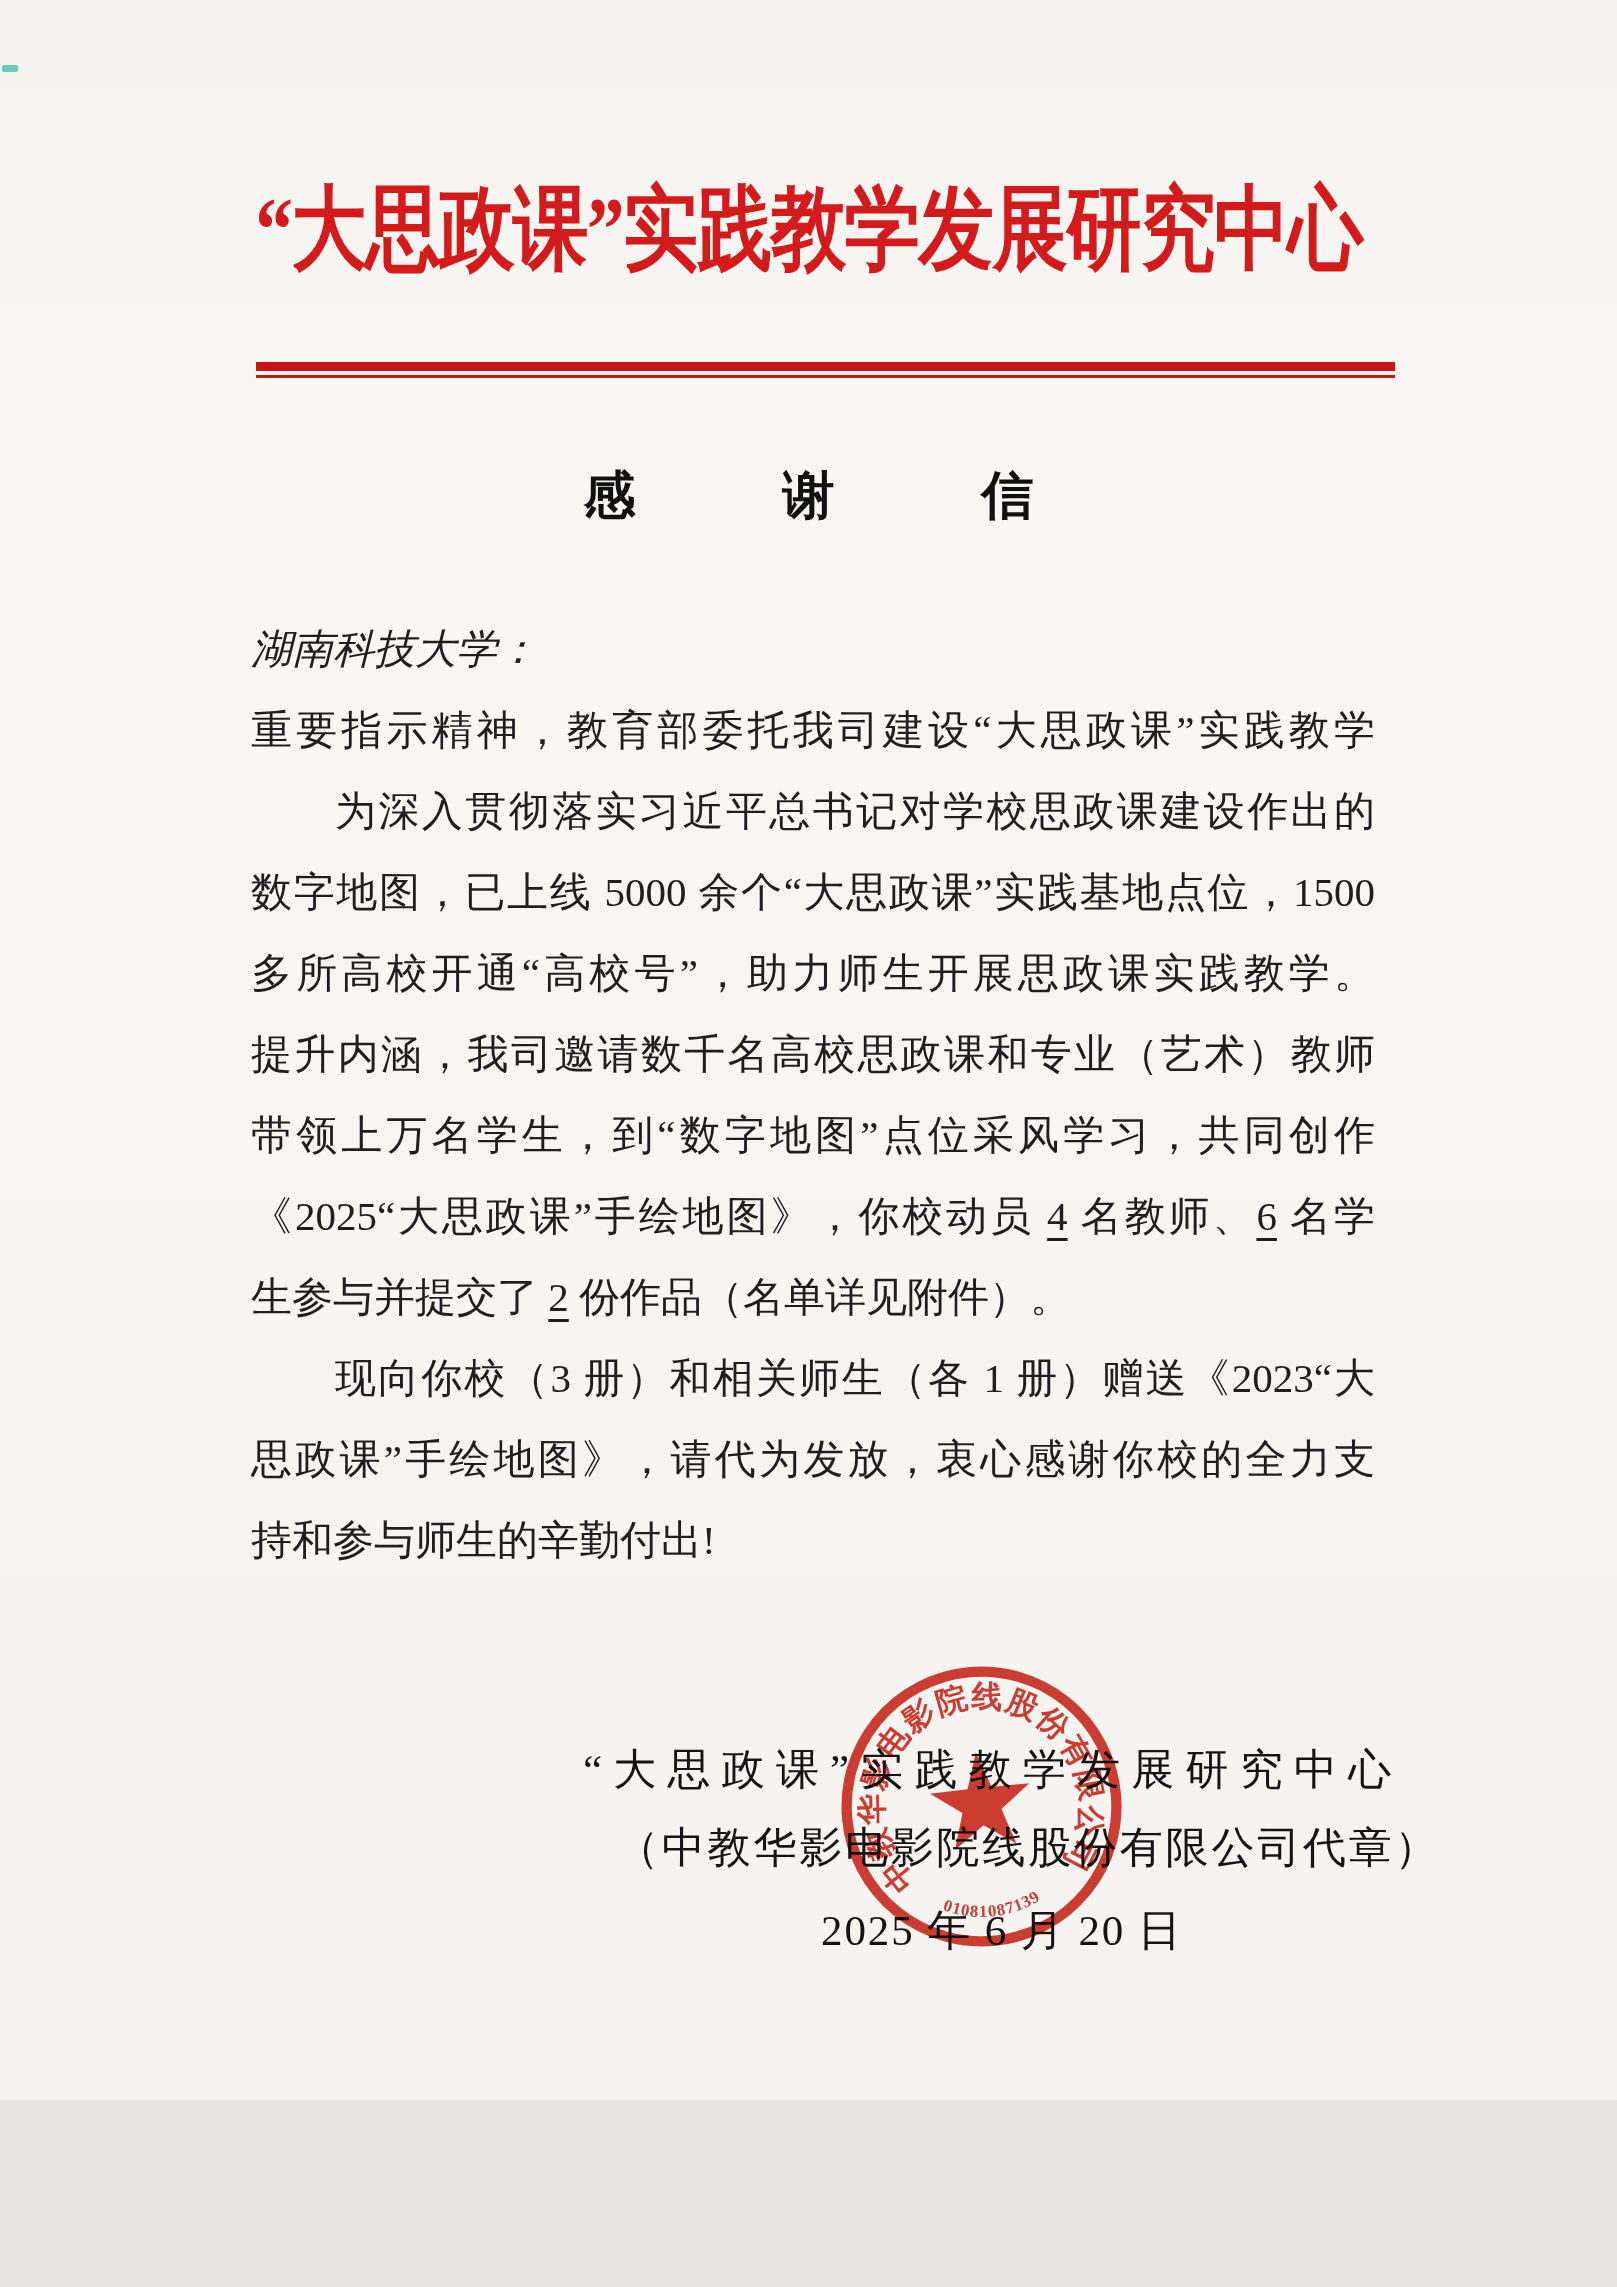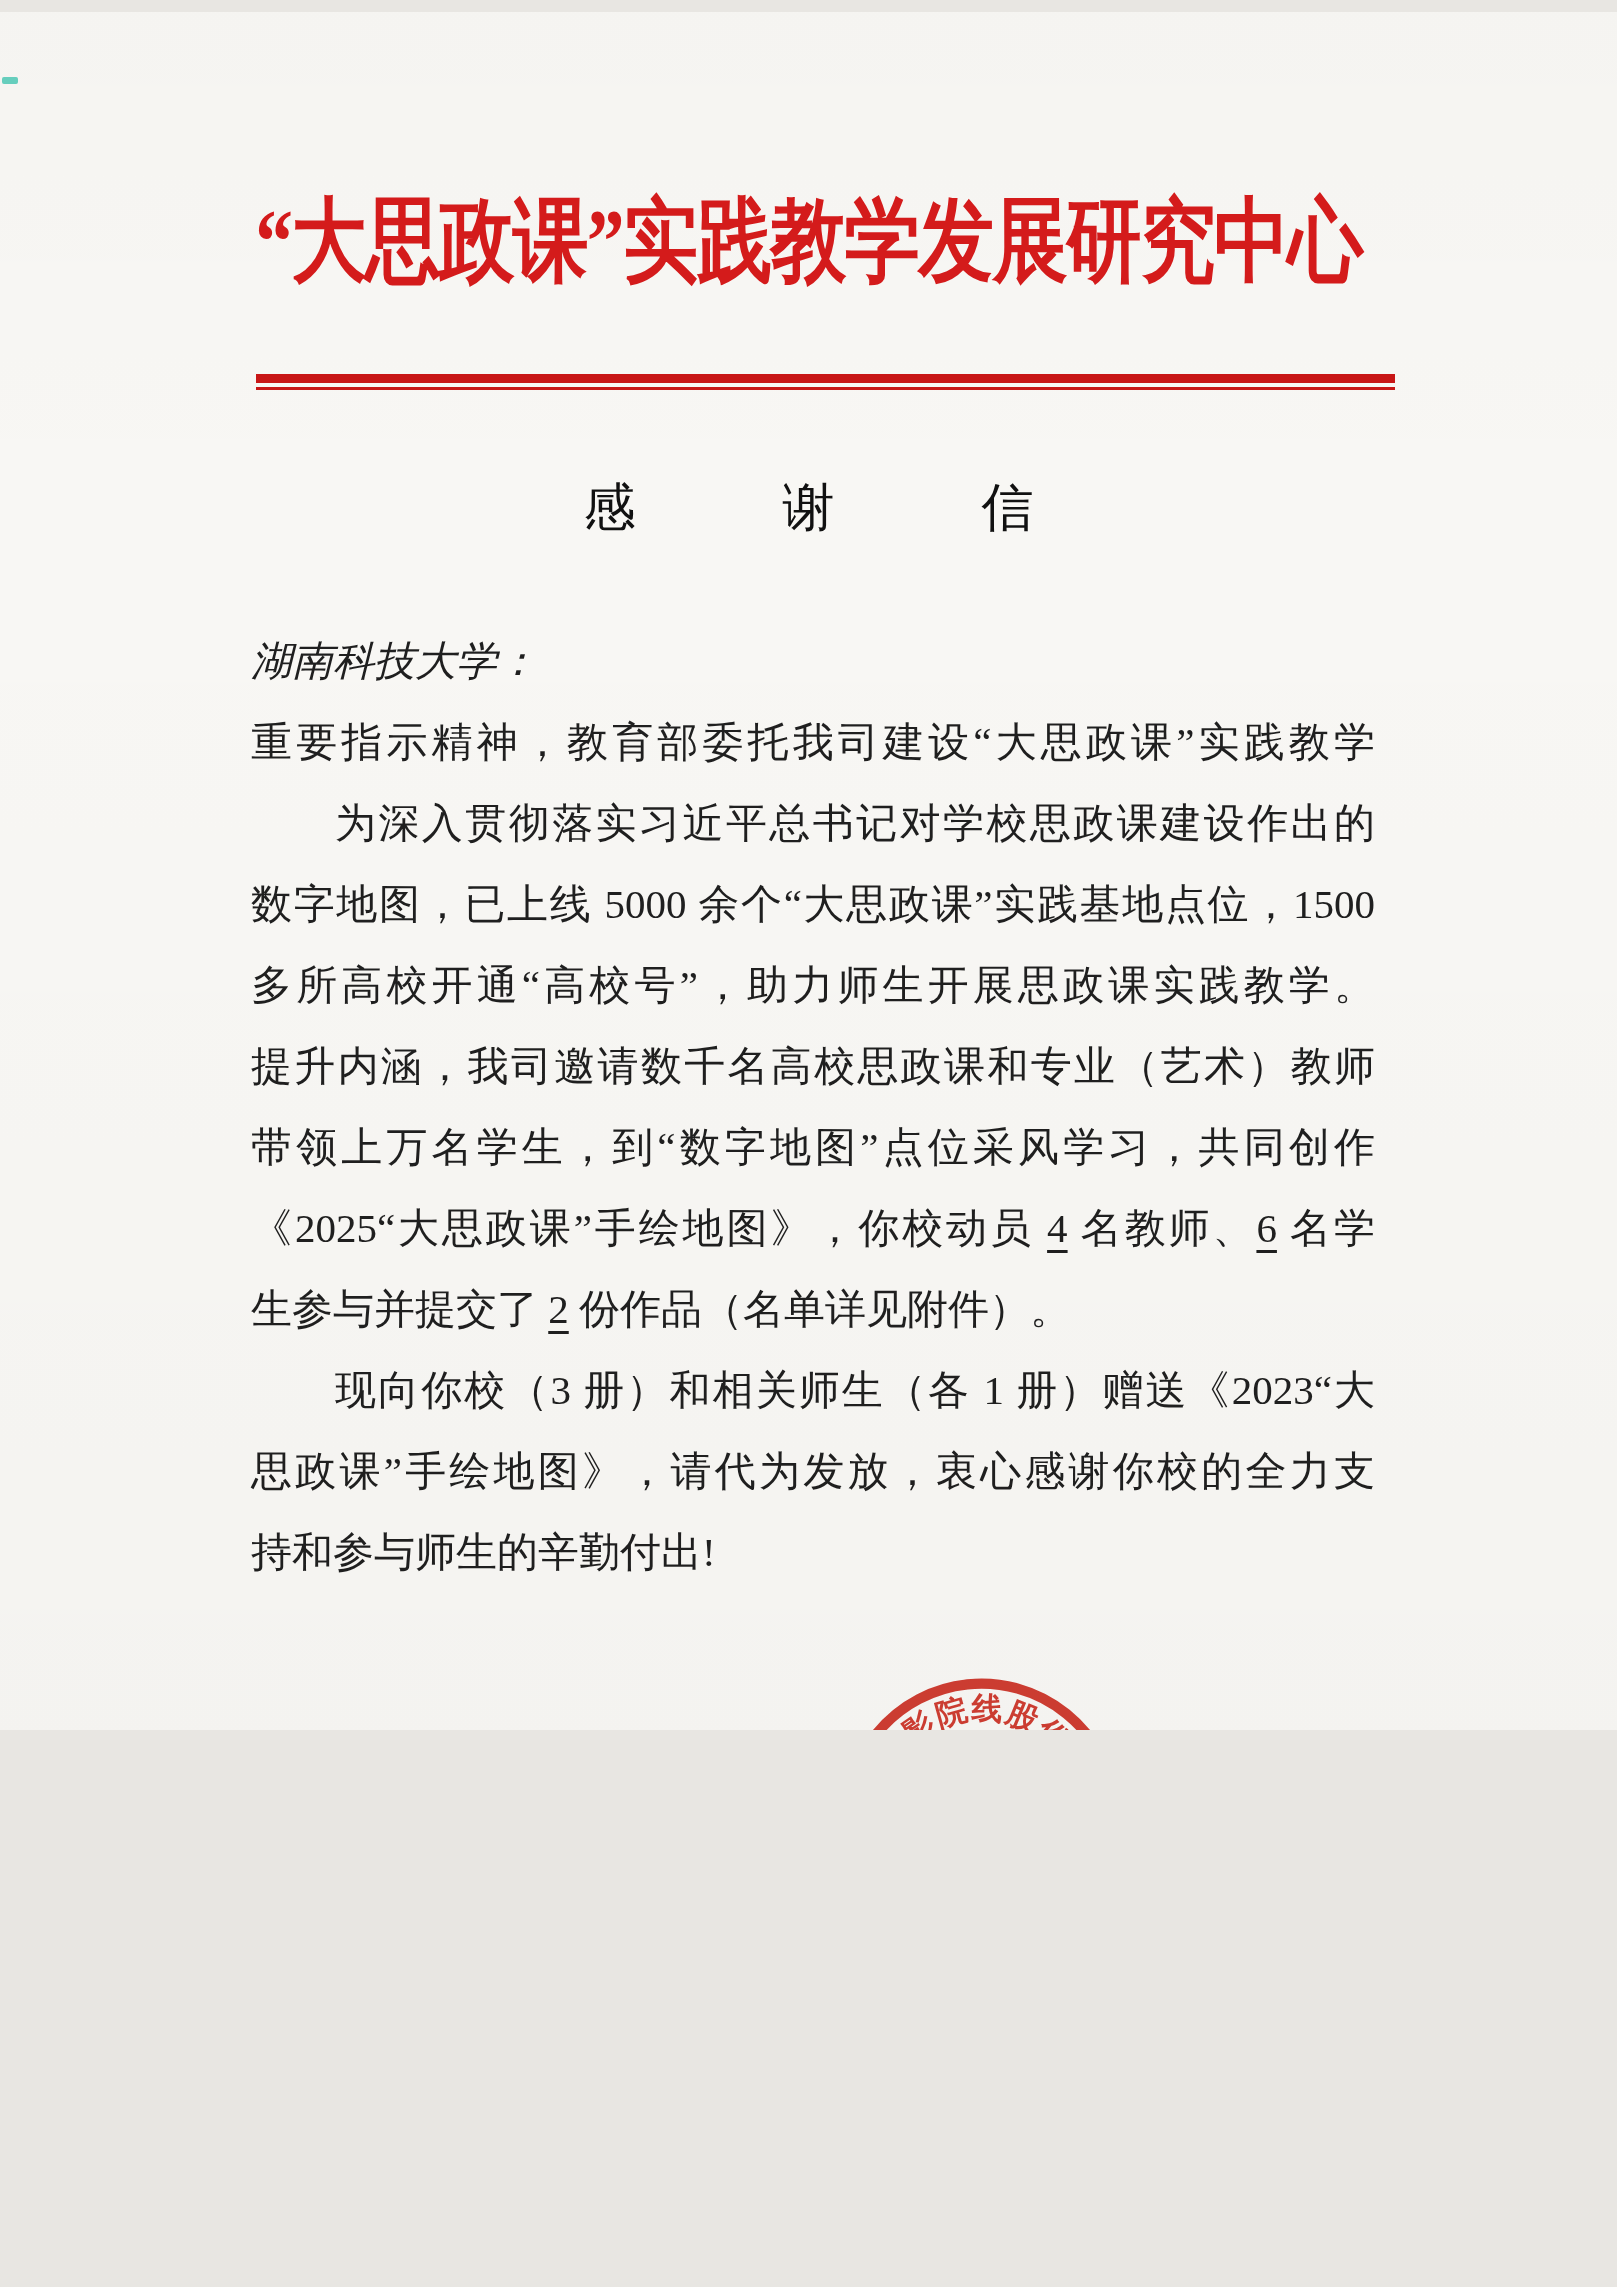--- a/index.html
+++ b/index.html
@@ -1,19 +1,19 @@
 <!DOCTYPE html>
 <html style="--red: #d41b1b; --rule-red: #c81616; --stamp-red: #d02a1e;font-size:15px"><head>
 <meta charset="utf-8">
 <style>
   html,body{margin:0;padding:0;background:#e8e6e2;}
   .page{
     position:relative;
-    width:1617px;height:1718px;
-    margin:12px auto;
+    width:1617px;height:2100px;
+    margin:0 auto;
     background:
       linear-gradient(180deg, rgba(0,0,0,0.012) 0%, rgba(0,0,0,0) 30%, rgba(0,0,0,0.015) 100%),
       #f8f7f4;
     overflow:hidden;
     font-family:"Liberation Serif","DejaVu Serif",serif;
     color:#1f1f1f;
   }
   .scan-mark{
     position:absolute;left:1.9px;top:65px;width:16px;height:6.6px;
     background:#4cc7b4;border-radius:1.9px;opacity:.85;
@@ -30,21 +30,21 @@
   .rule-thick{
     position:absolute;left:256px;top:362px;width:1139px;height:9.4px;
     background:var(--rule-red,#c81616);
   }
   .rule-thin{
     position:absolute;left:256px;top:375px;width:1139px;height:2.8px;
     background:var(--rule-red,#c81616);
   }
   .letter-title{
     position:absolute;top:461px;left:0;width:100%;
-    text-align:center;font-size:52px;font-weight:normal;color:#111;
+    text-align:center;font-size:52px;font-weight:bold;color:#111;
   }
   .letter-title span{letter-spacing:67px;margin-right:-67px;white-space:nowrap;}
   .body-block{
     position:absolute;left:251px;top:609px;width:1124px;
     font-size:41px;line-height:81px;
   }
   .body-line{height:81px;white-space:normal;}
   .body-line.just{text-align:justify;text-align-last:justify;}
   .body-line.indent{text-indent:84px;}
   .salutation{height:81px;font-style:italic;}

